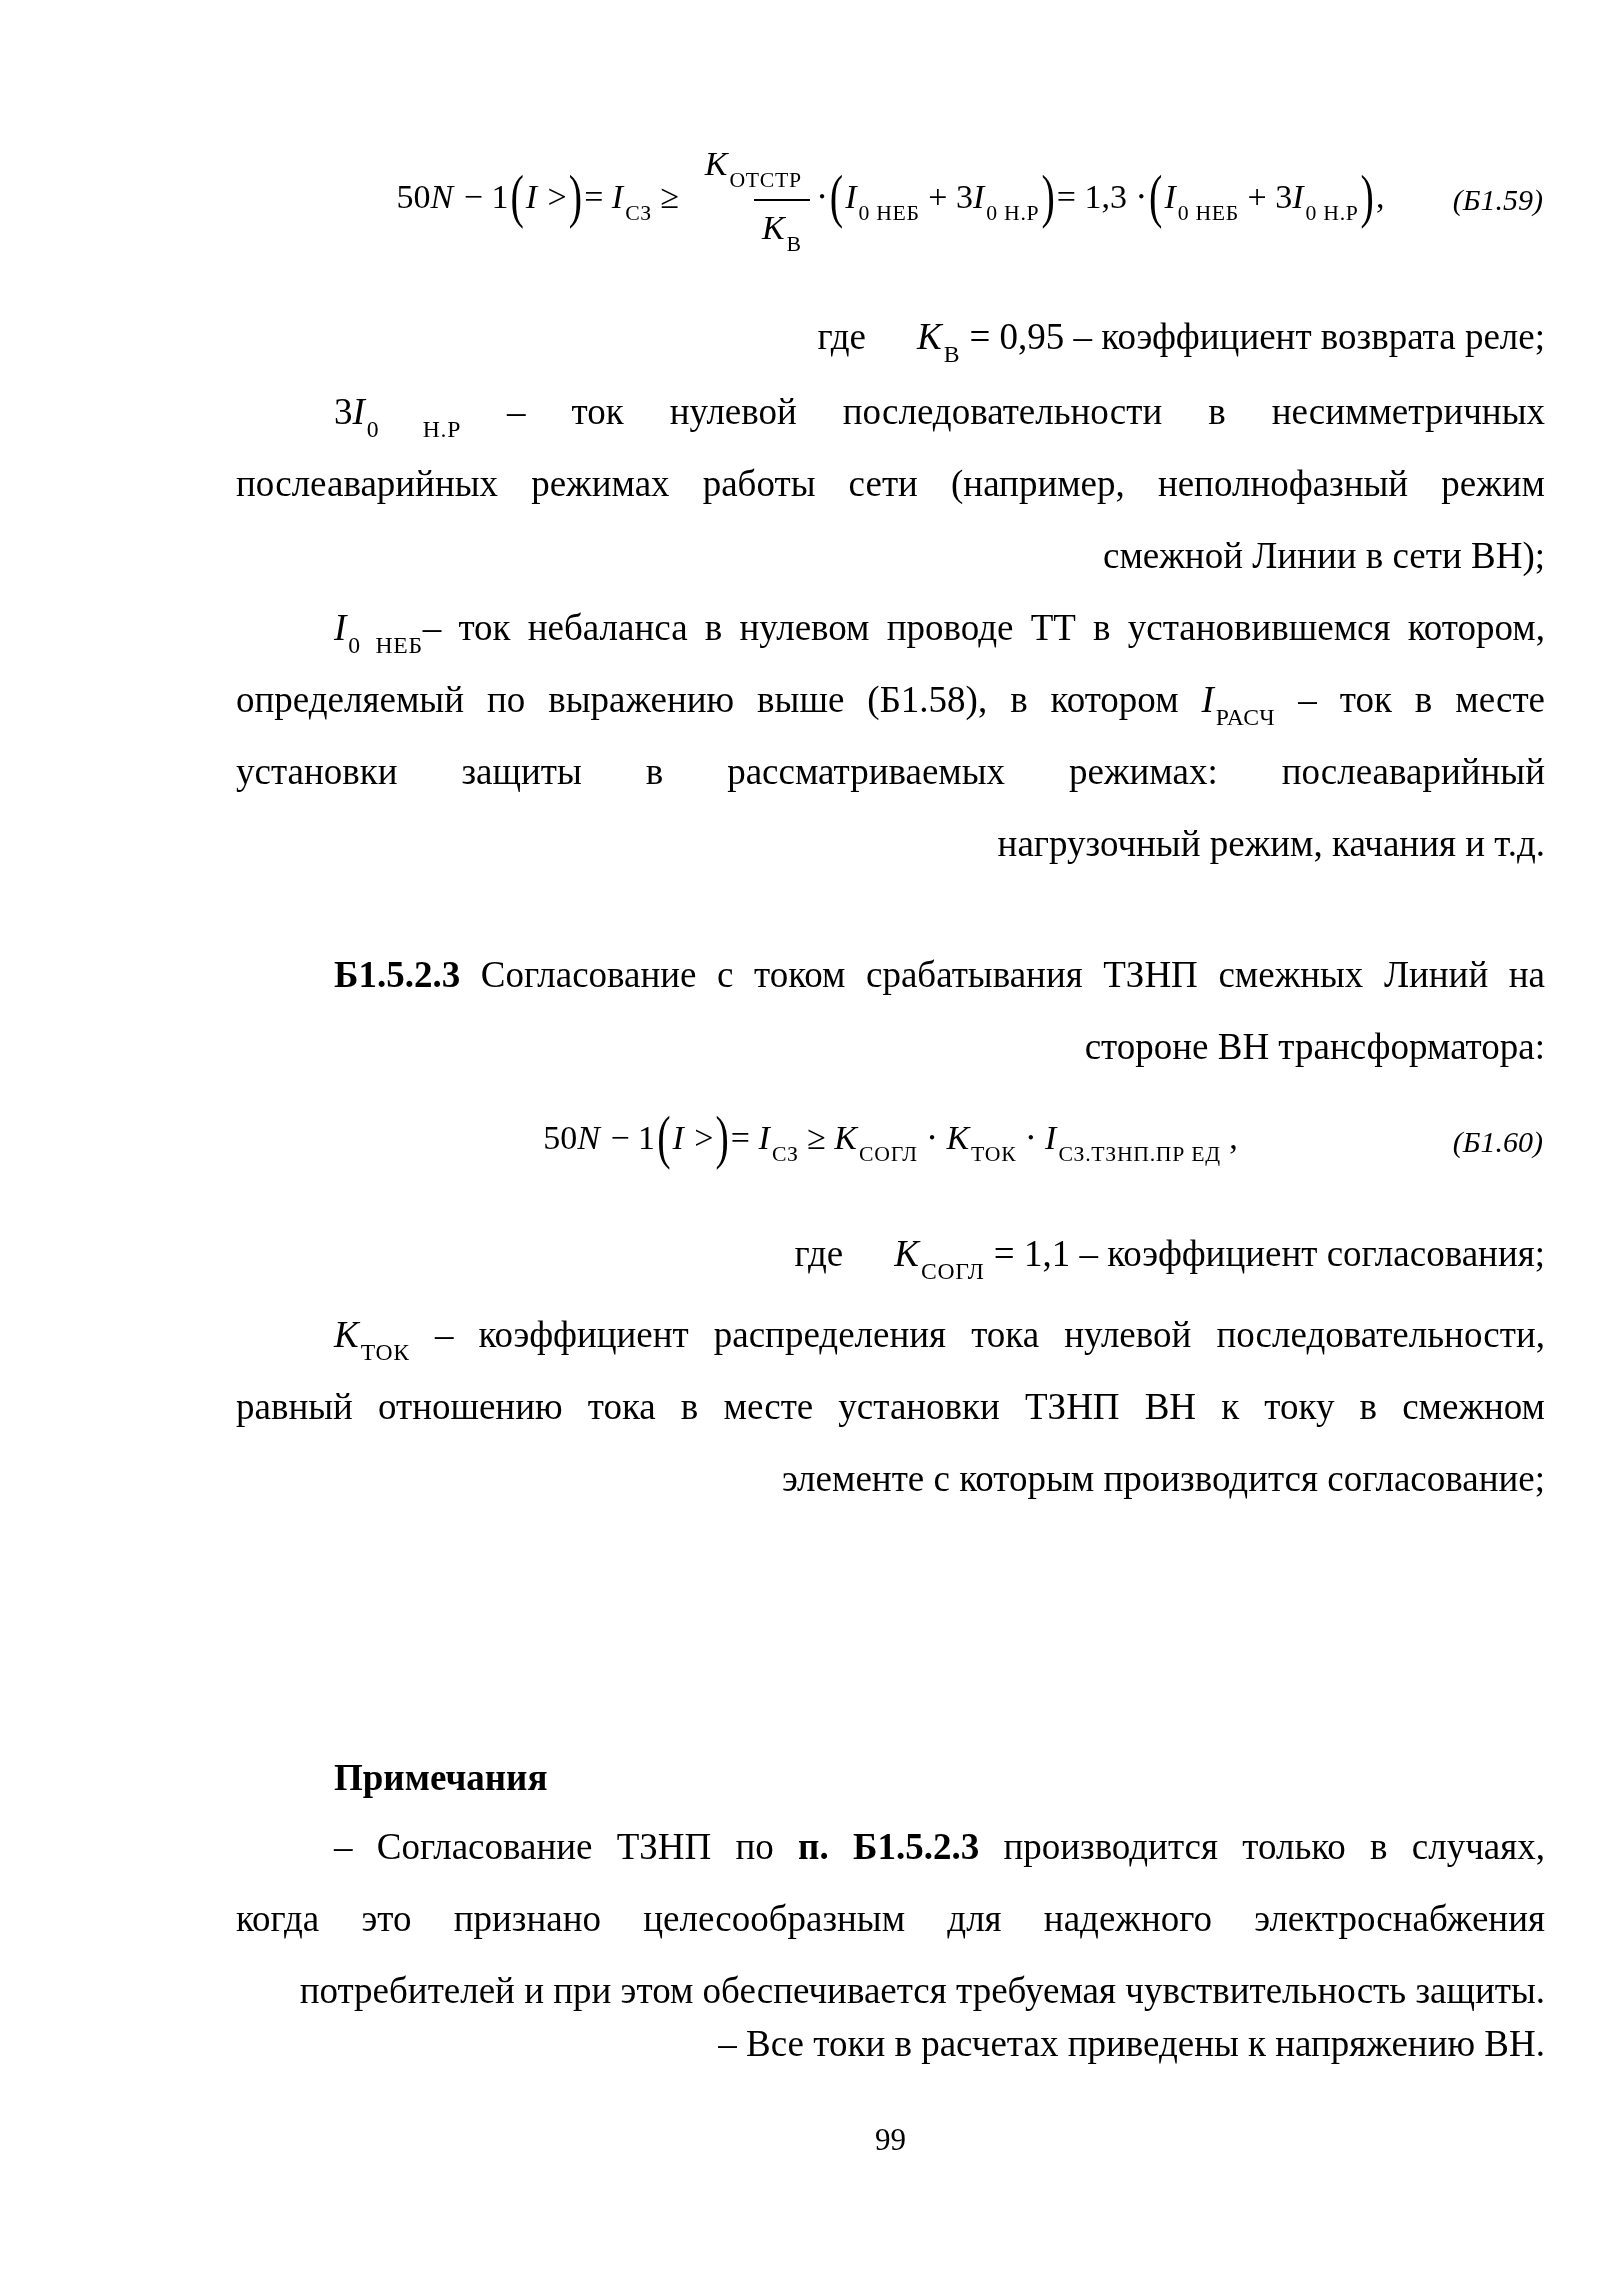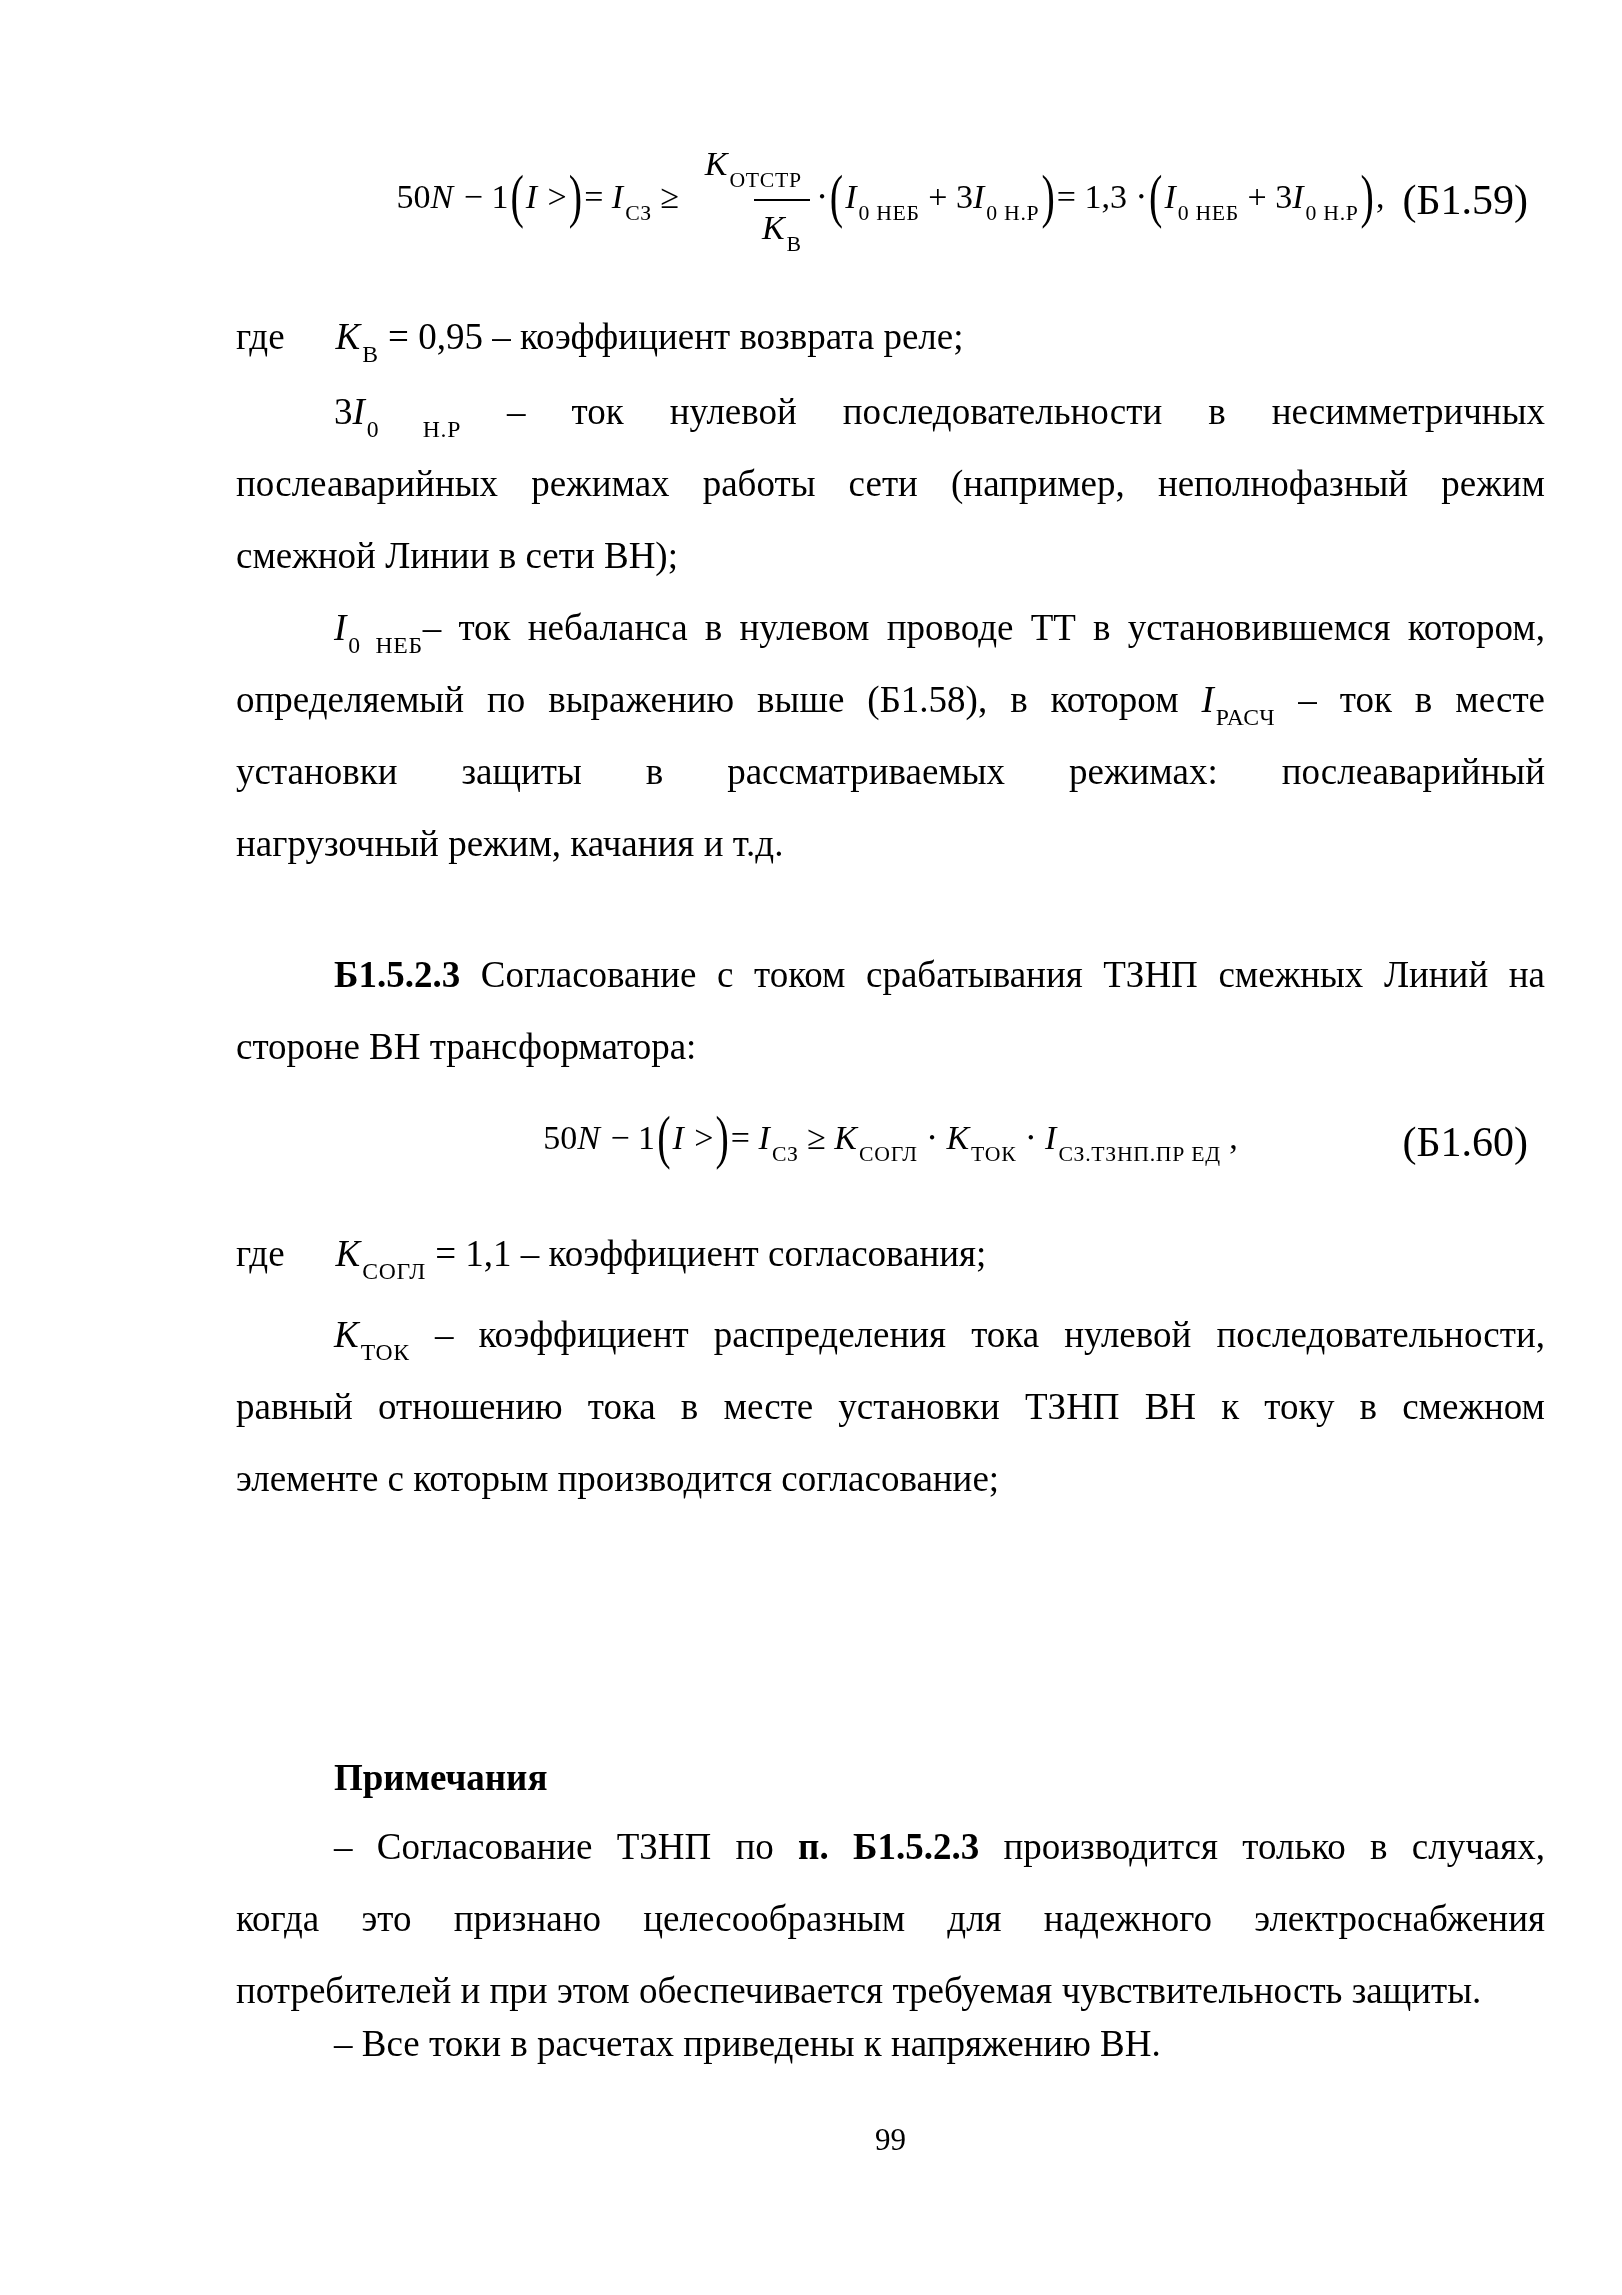--- a/index.html
+++ b/index.html
@@ -20,20 +20,21 @@
   .blk {
     position: absolute;
     left: 236px;
     width: 1309px;
   }
   .ln {
     height: 72px;
     line-height: 72px;
     font-size: 37px;
     white-space: normal;
+    text-align: right;
   }
   .just {
     text-align: justify;
     text-align-last: justify;
   }
   .ind { padding-left: 98px; }
   .gap {
     display: inline-block;
     width: 51px;
   }
@@ -58,24 +59,25 @@
     align-items: center;
     justify-content: center;
     font-size: 34px;
   }
   .frow {
     white-space: nowrap;
     line-height: 1;
   }
   .fnum {
     position: absolute;
-    right: 17px;
+    right: 2px;
     top: 50%;
     transform: translateY(-50%);
-    font-size: 42px;
+    font-size: 30px;
+    font-style: italic;
   }
   .sf {
     display: inline-flex;
     flex-direction: column;
     align-items: flex-end;
     vertical-align: middle;
     margin: 0 6.5px 0 9.2px;
     line-height: 1.15;
     text-align: center;
   }

